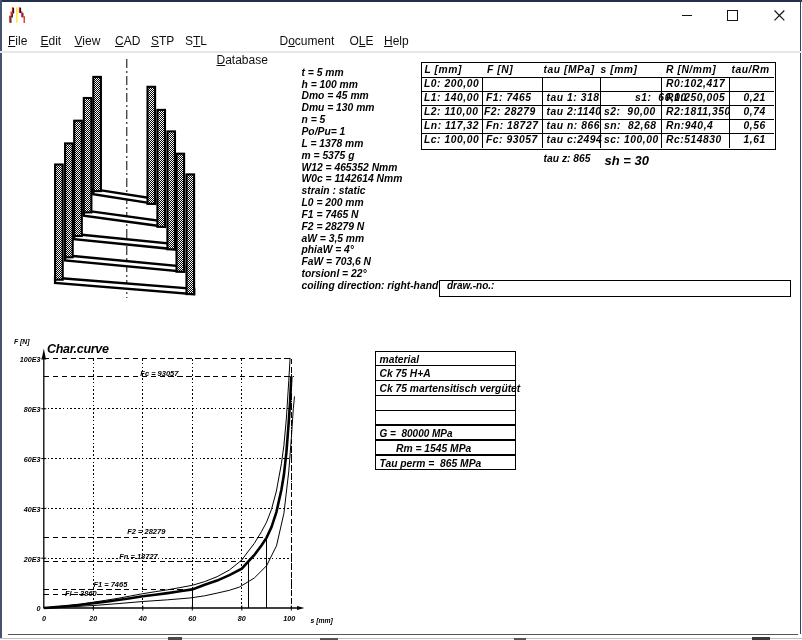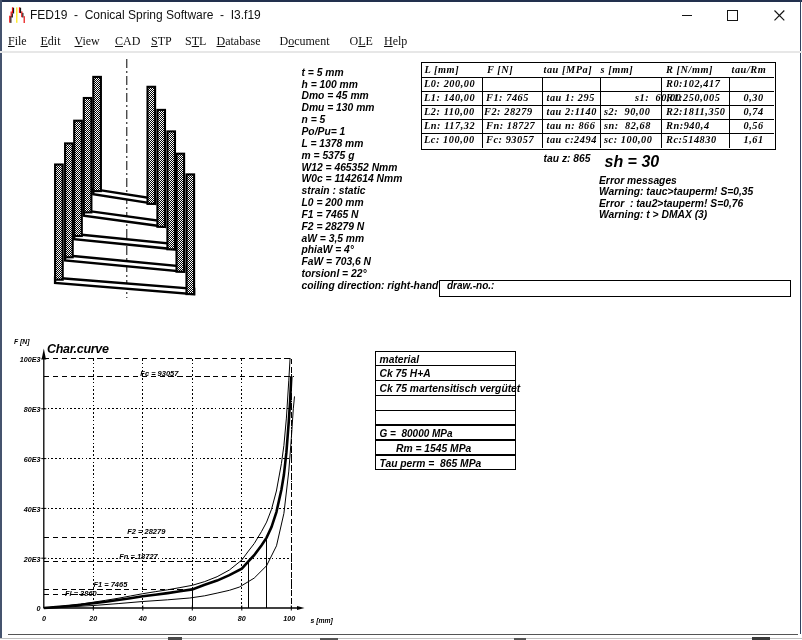--- a/index.html
+++ b/index.html
@@ -1,18 +1,18 @@
 <!DOCTYPE html>
 <html><head>
 <meta charset="utf-8">
 <style>
 html,body{margin:0;padding:0;}
 #win{position:relative;width:802px;height:640px;background:#ffffff;font-family:"Liberation Sans",sans-serif;overflow:hidden;}
 .abs{position:absolute;}
-#win span{white-space:nowrap;font-family:Liberation Serif, serif;}
+#win span{white-space:nowrap;}
 .bi{font-style:italic;font-weight:bold;color:#000;}
 .hline{position:absolute;background:#000;height:1px;}
 .vline{position:absolute;background:#000;width:1px;}
 </style>
 </head>
 <body>
 <div id="win">
 
   <div class="abs" style="left:0;top:0;width:802px;height:2px;background:#22304e;"></div>
   <div class="abs" style="left:0;top:0;width:1.5px;height:638px;background:#45536e;"></div>
@@ -25,36 +25,35 @@
     <rect x="1.6" y="4.5" width="1.2" height="5.8" fill="#e80c0c"></rect>
     <rect x="2.8" y="6.3" width="1.0" height="4.2" fill="#000"></rect>
     <rect x="0.2" y="8.7" width="1.2" height="7.0" fill="#e80c0c"></rect>
     <rect x="1.4" y="9.3" width="1.0" height="6.6" fill="#000"></rect>
     <rect x="9.9" y="0.3" width="1.2" height="5.6" fill="#e80c0c"></rect>
     <rect x="11.1" y="0.7" width="1.0" height="5.4" fill="#000"></rect>
     <rect x="12.2" y="4.4" width="1.2" height="5.8" fill="#e80c0c"></rect>
     <rect x="13.4" y="5.9" width="1.0" height="4.6" fill="#000"></rect>
     <rect x="14.6" y="9.2" width="1.2" height="6.8" fill="#e80c0c"></rect>
   </svg>
-  <div class="abs" style="left:30px;top:8px;font-size:12px;color:#101010;">FED19&nbsp; -&nbsp; Conical Spring Software&nbsp; -&nbsp; I3.f19</div>
 
   <div class="abs" style="left:682px;top:14.6px;width:10px;height:1.4px;background:#151515;"></div>
   <div class="abs" style="left:727.4px;top:10.4px;width:9px;height:9px;border:1.3px solid #151515;"></div>
   <svg class="abs" style="left:773.6px;top:10px;" width="11" height="11" viewBox="0 0 11 11">
     <path d="M0.5,0.5 L10.3,10.3 M10.3,0.5 L0.5,10.3" stroke="#151515" stroke-width="1.2" fill="none"></path>
   </svg>
 
   <div class="abs" style="left:0;top:34px;font-size:12px;color:#101010;">
     <span class="abs" style="left:8px;"><u>F</u>ile</span>
     <span class="abs" style="left:40.5px;"><u>E</u>dit</span>
     <span class="abs" style="left:74.5px;"><u>V</u>iew</span>
     <span class="abs" style="left:115px;"><u>C</u>AD</span>
     <span class="abs" style="left:151px;"><u>S</u>TP</span>
     <span class="abs" style="left:185px;">S<u>T</u>L</span>
-    <span class="abs" style="left:216.5px;"><u>D</u>atabase</span>
+    <span class="abs" style="left:216.5px;margin-top:19px;"><u>D</u>atabase</span>
     <span class="abs" style="left:279.5px;">D<u>o</u>cument</span>
     <span class="abs" style="left:349.5px;">O<u>L</u>E</span>
     <span class="abs" style="left:384px;"><u>H</u>elp</span>
   </div>
   <div class="abs" style="left:0;top:51px;width:802px;height:2px;background:#e7e7e7;"></div>
 
   <svg class="abs" style="left:40px;top:55px;" width="175" height="255" viewBox="0 0 175 255">
     <defs>
       <pattern id="hx" width="2" height="2" patternUnits="userSpaceOnUse">
         <rect width="2" height="2" fill="#fff"></rect>
@@ -129,24 +128,24 @@
     <span class="abs" style="left:666px;">R [N/mm]</span>
     <span class="abs" style="left:731.5px;">tau/Rm</span>
   </div>
   <div class="abs bi" style="top:78px;left:0;font-size:10.3px;letter-spacing:0.55px;">
     <span class="abs" style="left:424px;">L0: 200,00</span>
     <span class="abs" style="left:666px;">R0:102,417</span>
   </div>
   <div class="abs bi" style="top:92.3px;left:0;font-size:10.3px;letter-spacing:0.55px;">
     <span class="abs" style="left:424px;">L1: 140,00</span>
     <span class="abs" style="left:486px;">F1: 7465</span>
-    <span class="abs" style="left:546.5px;">tau 1: 295</span>
+    <span class="abs" style="left:546.5px;">tau 1: 318</span>
     <span class="abs" style="left:635px;">s1:&nbsp; 60,00</span>
     <span class="abs" style="left:666px;">R1:250,005</span>
-    <span class="abs" style="left:743.5px;">0,30</span>
+    <span class="abs" style="left:743.5px;">0,21</span>
   </div>
   <div class="abs bi" style="top:106.3px;left:0;font-size:10.3px;letter-spacing:0.55px;">
     <span class="abs" style="left:424px;">L2: 110,00</span>
     <span class="abs" style="left:484px;">F2: 28279</span>
     <span class="abs" style="left:546.5px;">tau 2:1140</span>
     <span class="abs" style="left:604px;">s2:&nbsp; 90,00</span>
     <span class="abs" style="left:666px;">R2:1811,350</span>
     <span class="abs" style="left:743.5px;">0,74</span>
   </div>
   <div class="abs bi" style="top:120.3px;left:0;font-size:10.3px;letter-spacing:0.55px;">
@@ -160,26 +159,22 @@
   <div class="abs bi" style="top:134.3px;left:0;font-size:10.3px;letter-spacing:0.55px;">
     <span class="abs" style="left:424px;">Lc: 100,00</span>
     <span class="abs" style="left:486px;">Fc: 93057</span>
     <span class="abs" style="left:546.5px;">tau c:2494</span>
     <span class="abs" style="left:604px;">sc: 100,00</span>
     <span class="abs" style="left:666px;">Rc:514830</span>
     <span class="abs" style="left:743.5px;">1,61</span>
   </div>
 
   <div class="abs bi" style="left:543.6px;top:152.5px;font-size:10.3px;">tau z: 865</div>
-  <div class="abs bi" style="left:604.5px;top:152.5px;font-size:16px;">sh = 30</div>
-
-  <div class="abs bi" style="left:599px;top:174.5px;font-size:10.3px;line-height:11.6px;white-space:pre;">Error messages
-Warning: tauc&gt;tauperm! S=0,35
-Error&nbsp; : tau2&gt;tauperm! S=0,76
-Warning: t &gt; DMAX (3)</div>
+  <div class="abs bi" style="left:604.5px;top:152.5px;font-size:13px;">sh = 30</div>
+
 
   <div class="abs" style="left:439.3px;top:279.5px;width:350px;height:15.2px;border:1px solid #000;"></div>
   <div class="abs bi" style="left:447px;top:280.3px;font-size:10px;">draw.-no.:</div>
 
   <svg class="abs" style="left:0;top:330px;" width="345" height="310" viewBox="0 0 345 310">
 
     <g stroke="#000" stroke-width="1" stroke-dasharray="1.6 2.2" shape-rendering="crispEdges">
       <line x1="93.5" y1="29" x2="93.5" y2="278"></line>
       <line x1="142.5" y1="29" x2="142.5" y2="278"></line>
       <line x1="192.5" y1="29" x2="192.5" y2="278"></line>

